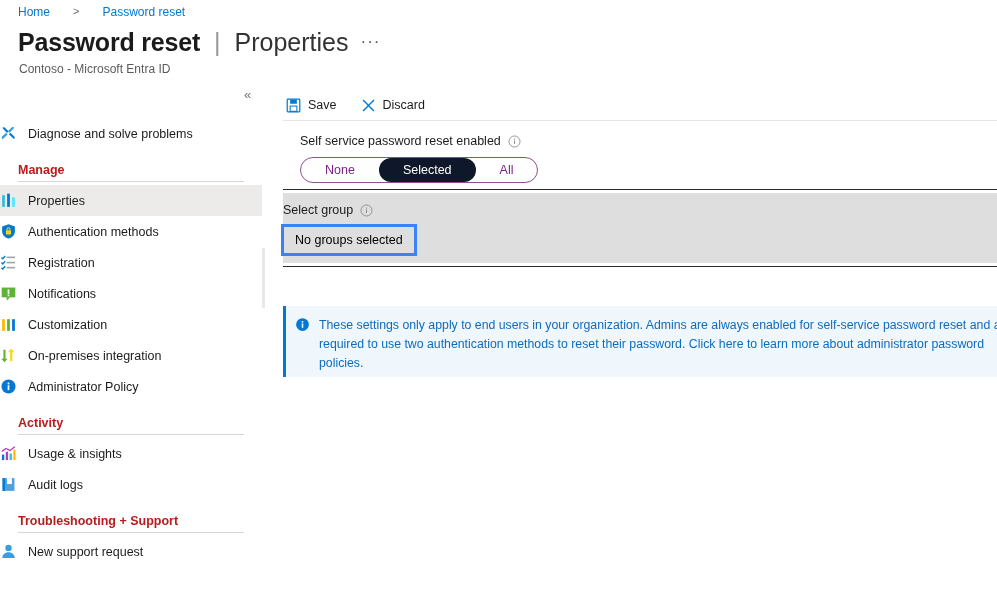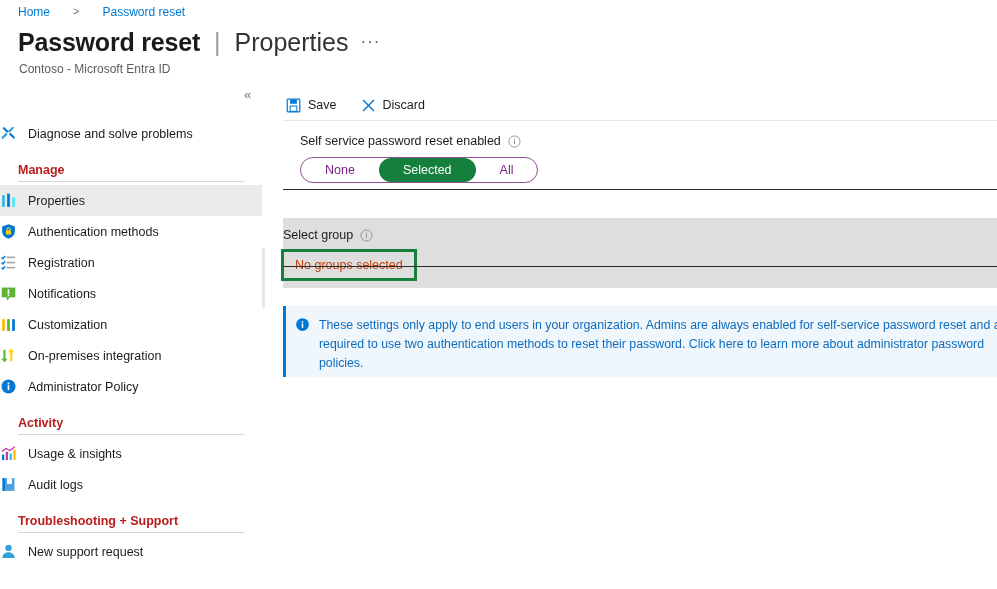--- a/index.html
+++ b/index.html
@@ -114,38 +114,38 @@
     border: 1px solid #8f4f90; border-radius: 14px;
     height: 24px; overflow: hidden; background: #fff;
   }
   .pill {
     font-size: 12.5px; color: #772583;
     padding: 0 24px; height: 24px;
     display: flex; align-items: center; justify-content: center;
     cursor: pointer; white-space: nowrap;
   }
   .pill.active {
-    background: #15803d; color: #ffffff;
+    background: #0f172a; color: #ffffff;
     border-radius: 14px; font-weight: 400;
   }
 
   
   .rule-dark {
     position: absolute; left: 21px; width: 714px;
     height: 1px; background: #2b2b2b;
   }
   .gray-band {
     position: absolute; left: 21px; top: 105px;
-    width: 714px; height: 70px; background: #dedede; margin-top: 25px;
+    width: 714px; height: 70px; background: #dedede;
   }
   .band-label { position: absolute; left: 0px; top: 10px; padding-left: 0; }
   .no-groups-link {
     position: absolute; left: -2px; top: 31px;
-    font-size: 12.5px; color: #c2410c;
-    border: 3px solid #15803d;
+    font-size: 12.5px; color: #000000;
+    border: 3px solid #3b82f6;
     padding: 6px 11px; cursor: pointer;
     background: transparent; white-space: nowrap;
   }
 
   
   .info-banner {
     position: absolute; left: 21px; top: 218px;
     width: 757px; min-height: 62px;
     background: #eff6fc; border-left: 3px solid #0078d4;
     display: flex; gap: 9px; padding: 10px 10px 4px 9px;

